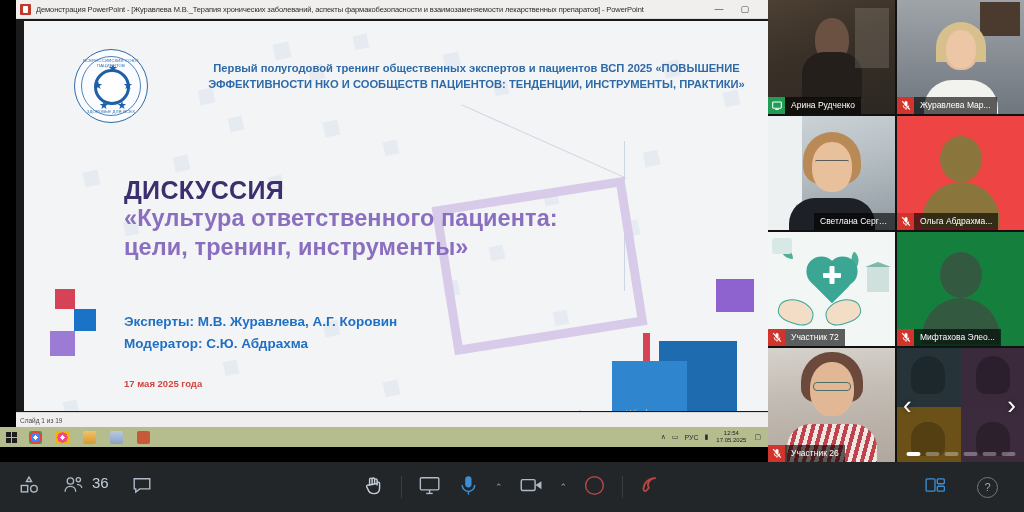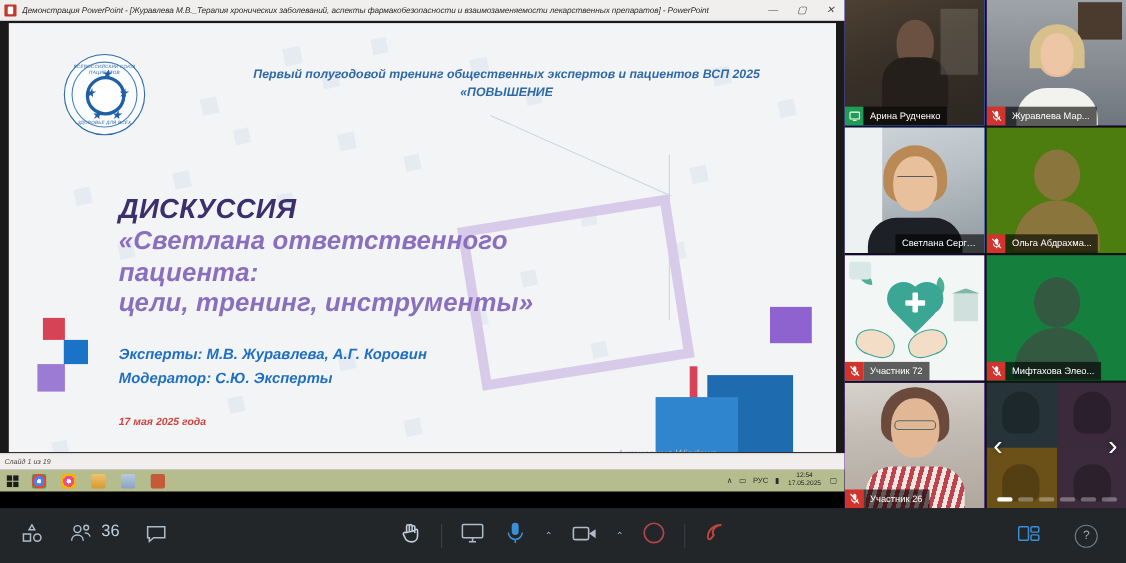--- a/index.html
+++ b/index.html
@@ -11,23 +11,22 @@
   }
   #root { position: relative; width: 1024px; height: 512px; }
 
   
   #share-area {
     position: absolute; left: 0; top: 0; width: 768px; height: 462px;
     background: #000;
     overflow: hidden;
   }
   #ppt-window {
-    position: absolute; left: 0; top: 0; width: 768px; height: 427px;
-    background: #f0abfc;
-    font-style: italic;
+    position: absolute; left: 16px; top: 0; width: 768px; height: 427px;
+    background: #7f1d1d;
   }
   #ppt-titlebar {
     position: absolute; left: 0; top: 0; width: 768px; height: 19px;
     background: #f0efee;
     display: flex; align-items: center;
     border-bottom: 1px solid #dcdcdc;
   }
   #ppt-icon {
     width: 11px; height: 11px; margin-left: 4px; margin-right: 5px;
     background: #c0392b; border-radius: 1px; flex: 0 0 auto;
@@ -312,33 +311,34 @@
             <span class="star" style="left:33px;top:13px;">★</span>
             <span class="star" style="left:18px;top:30px;">★</span>
             <span class="star" style="left:48px;top:30px;">★</span>
             <span class="star" style="left:24px;top:50px;">★</span>
             <span class="star" style="left:42px;top:50px;">★</span>
             <div class="logo-txt-bot">ЗДОРОВЬЕ ДЛЯ ВСЕХ</div>
           </div>
 
           <div id="slide-header">
             <div>Первый полугодовой тренинг общественных экспертов и пациентов ВСП 2025 «ПОВЫШЕНИЕ</div>
+            <div class="line2">ЭФФЕКТИВНОСТИ НКО И СООБЩЕСТВ ПАЦИЕНТОВ: ТЕНДЕНЦИИ, ИНСТРУМЕНТЫ, ПРАКТИКИ»</div>
           </div>
 
           <div id="outline-rot"></div>
 
           <div id="title-block">
             <div id="title-1">ДИСКУССИЯ</div>
-            <div id="title-2">«Светлана ответственного пациента:</div>
+            <div id="title-2">«Культура ответственного пациента:</div>
             <div id="title-2">цели, тренинг, инструменты»</div>
           </div>
 
           <div id="people-block">
             <div class="people-line">Эксперты: М.В. Журавлева, А.Г. Коровин</div>
-            <div class="people-line">Модератор: С.Ю. Эксперты</div>
+            <div class="people-line">Модератор: С.Ю. Абдрахма</div>
           </div>
           <div id="date-line">17 мая 2025 года</div>
 
           <div id="sq-red"></div>
           <div id="sq-blue"></div>
           <div id="sq-purple"></div>
           <div id="sq-purple2"></div>
           <div id="bar-red"></div>
           <div id="sq-blue-dark"></div>
           <div id="sq-blue-mid"></div>
@@ -428,21 +428,21 @@
       <div style="position:absolute;left:0;top:0;width:34px;height:100%;background:#eef1f2;"></div>
       <div style="position:absolute;left:50%;transform:translateX(-50%);top:16px;width:58px;height:52px;background:#b98a55;border-radius:30px 30px 18px 18px;"></div>
       <div class="face" style="top:26px;width:40px;height:50px;background:#e8c09b;z-index:2;"></div>
       <div style="position:absolute;left:50%;transform:translateX(-50%);top:44px;width:34px;height:7px;border-top:1.4px solid #5a5a5a;border-radius:2px;z-index:3;"></div>
       <div style="position:absolute;left:50%;transform:translateX(-50%);bottom:0;width:86px;height:32px;background:#1d2026;border-radius:26px 26px 0 0;z-index:2;"></div>
       <div class="namebar" style="z-index:4;padding-left:46px;">
         <div class="namelabel">Светлана Сергеева</div>
       </div>
     </div>
 
-    <div class="tile" style="background:#4d7c0f;">
+    <div class="tile" style="background:#ef4444;">
       <div class="avatar-silhouette">
         <div class="av-head" style="background:#8a763c;"></div>
         <div class="av-body" style="background:#8a763c;"></div>
       </div>
       <div class="namebar">
         <div class="micbox">
           <svg width="10" height="11" viewBox="0 0 12 13">
               <rect x="4.2" y="1" width="3.6" height="6.5" rx="1.8" fill="#fff"></rect>
               <path d="M2.6 6.4a3.4 3.4 0 0 0 6.8 0" fill="none" stroke="#fff" stroke-width="1.1"></path>
               <line x1="6" y1="9.8" x2="6" y2="11.6" stroke="#fff" stroke-width="1.1"></line>

